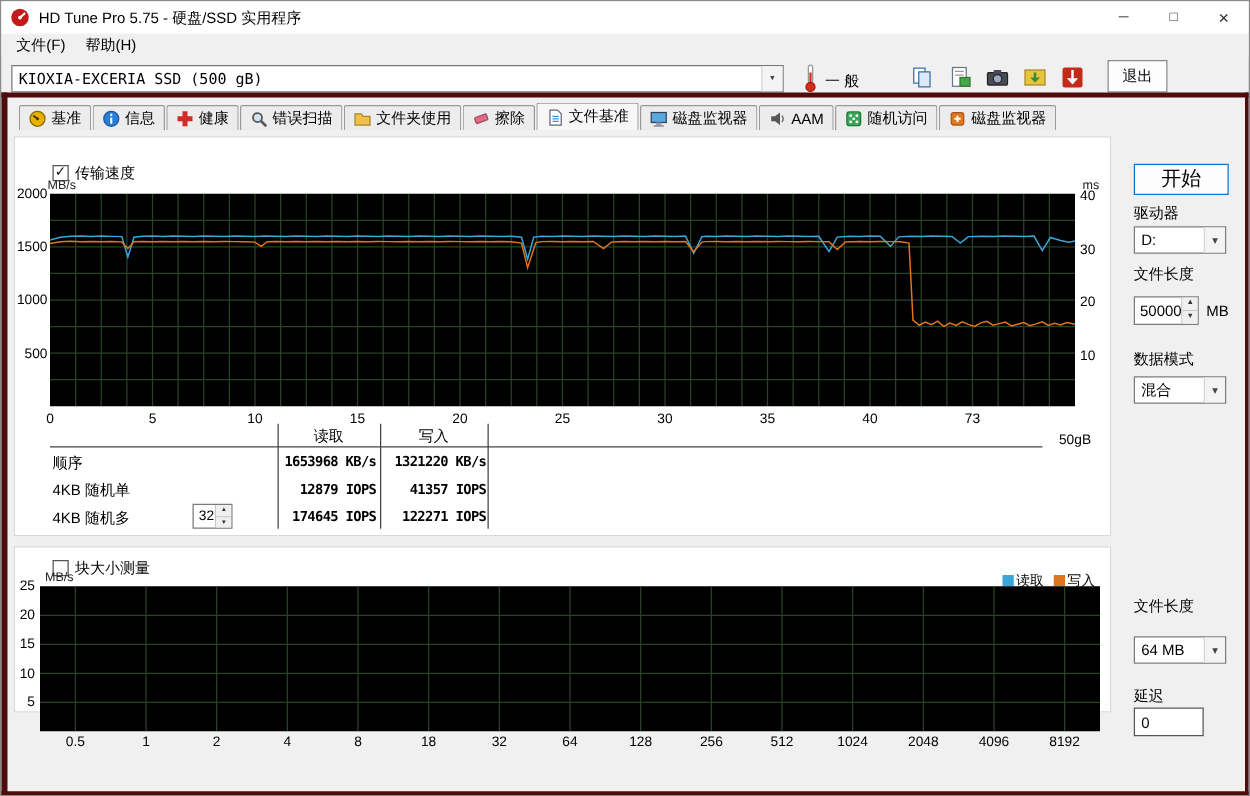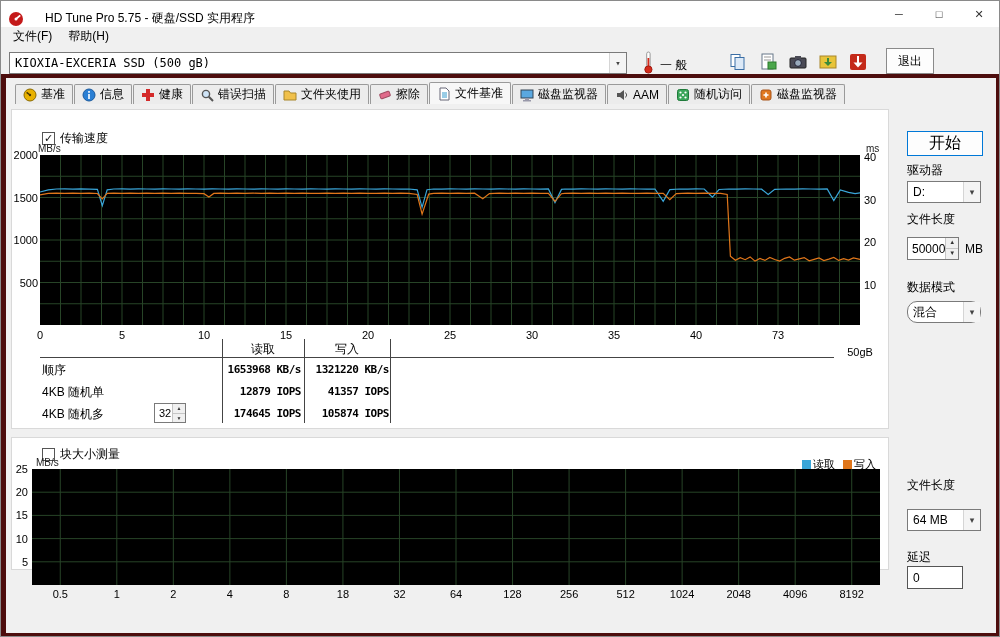--- a/index.html
+++ b/index.html
@@ -2,21 +2,21 @@
 <html><head>
 <meta charset="utf-8">
 <style>
   html,body{margin:0;padding:0;background:#888;}
   #window{position:relative;width:1000px;height:637px;background:#f0f0f0;
     font-family:"Liberation Sans",sans-serif;font-size:12px;color:#000;
     overflow:hidden;box-sizing:border-box;border:1px solid #8a8a8a;}
 
   
   .titlebar{position:absolute;left:0;top:0;width:100%;height:26px;background:#ffffff;
-    display:flex;align-items:flex-end;gap:14px;}
+    display:flex;align-items:center;}
   .title-icon{margin-left:7px;width:16px;height:16px;display:flex;}
   .title-text{margin-left:7px;font-size:12px;}
   .win-controls{margin-left:auto;display:flex;height:100%;}
   .win-btn{width:40px;height:100%;display:flex;align-items:center;justify-content:center;
     font-size:11px;color:#333;cursor:default;}
 
   
   .menubar{position:absolute;left:0;top:26px;width:100%;height:19px;background:#f0f0f0;
     display:flex;align-items:center;padding-left:4px;box-sizing:border-box;}
   .menu-item{padding:2px 8px;}
@@ -370,21 +370,21 @@
         <div class="row-val" style="left: 295px; top: 275px; width: 82px;">41357 IOPS</div>
         <div class="row-label" style="left: 30px; top: 296px;">4KB 随机多</div>
         <div class="mini-spin" style="left: 142px; top: 293px;">
           <span class="ms-text">32</span>
           <span class="ms-btns">
             <span>▲</span>
             <span>▼</span>
           </span>
         </div>
         <div class="row-val" style="left: 211px; top: 297px; width: 78px;">174645 IOPS</div>
-        <div class="row-val" style="left: 295px; top: 297px; width: 82px;">105874 IOPS</div>
+        <div class="row-val" style="left: 295px; top: 297px; width: 82px;">122271 IOPS</div>
       </div>
   <span class="xtick" style="left: 28px; top: 219px;">0</span>
       <span class="xtick" style="left: 110px; top: 219px;">5</span>
       <span class="xtick" style="left: 192px; top: 219px;">10</span>
       <span class="xtick" style="left: 274px; top: 219px;">15</span>
       <span class="xtick" style="left: 356px; top: 219px;">20</span>
       <span class="xtick" style="left: 438px; top: 219px;">25</span>
       <span class="xtick" style="left: 520px; top: 219px;">30</span>
       <span class="xtick" style="left: 602px; top: 219px;">35</span>
       <span class="xtick" style="left: 684px; top: 219px;">40</span>
@@ -473,21 +473,21 @@
   <div class="side-spin">
     <span class="ss-text">50000</span>
     <span class="ss-btns">
         <span>▲</span>
         <span>▼</span>
       </span>
   </div>
   <span class="side-label" style="left:964px;top:241px;">MB</span>
 
   <span class="side-label" style="left:906px;top:278px;">数据模式</span>
-  <div class="combo side-combo" style="left:906px;top:300px;border-radius:10px;">
+  <div class="combo side-combo" style="left:906px;top:300px;">
     <span class="combo-text">混合</span>
     <span class="combo-arrow">▾</span>
   </div>
 
   <span class="side-label" style="left:906px;top:476px;">文件长度</span>
   <div class="combo side-combo" style="left:906px;top:508px;">
     <span class="combo-text">64 MB</span>
     <span class="combo-arrow">▾</span>
   </div>
 

